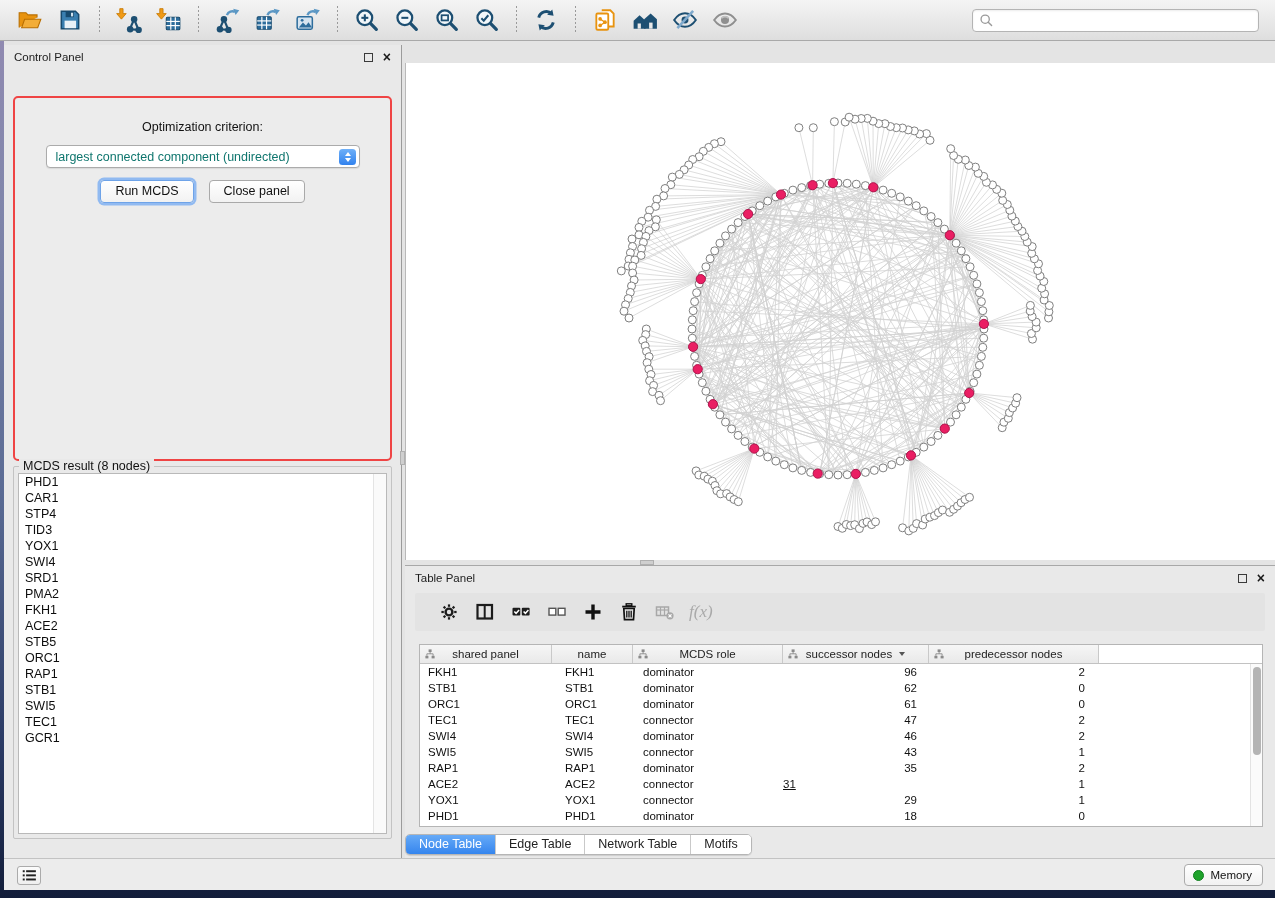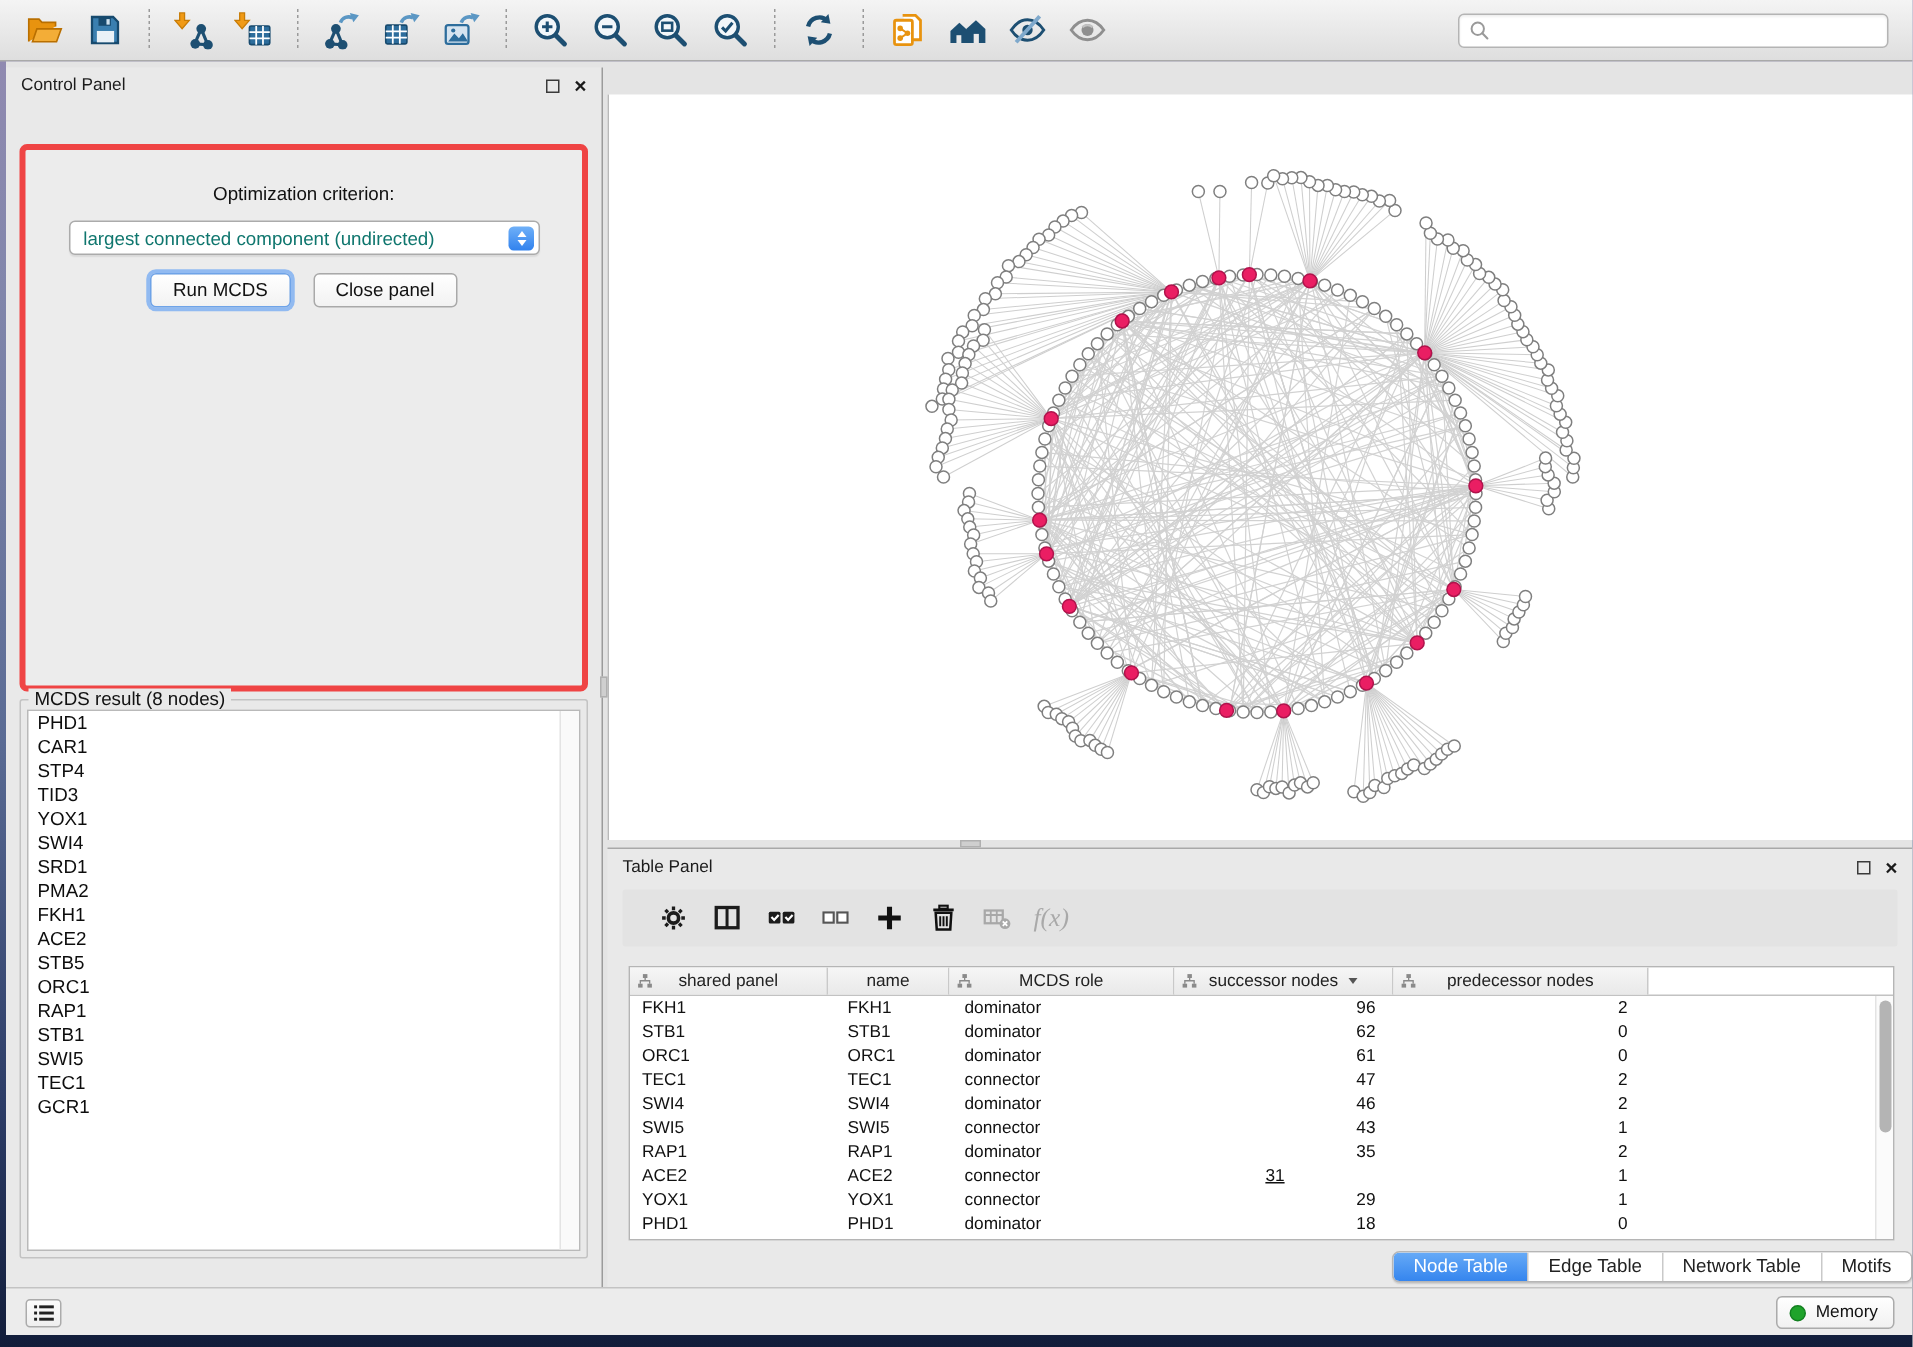--- a/index.html
+++ b/index.html
@@ -40,21 +40,21 @@
 
   .seg-wrap { display:flex; justify-content:center; }
   .seg { display:flex; background:#fff; border:1px solid #b6b6b6; border-radius:5px; overflow:hidden;
          box-shadow:0 1px 1px rgba(0,0,0,.12); }
   .seg-item { padding:2px 13px 3px; font-size:12.5px; color:#222; border-left:1px solid #c9c9c9; background:#fff; cursor:default; }
   .seg-item:first-child { border-left:none; }
   .seg-item.active { background:linear-gradient(#66aaf7,#3585ee); color:#fff; border-left-color:#3b82d8; }
 
   .cp-tabs { position:absolute; top:27px; left:0; right:0; }
   .cp-card { position:absolute; left:9px; right:9px; top:51px; height:365px; background:#ececec;
-             border:4px solid #ef4444; border-radius:5px; }
+             border:2px solid #ef4444; border-radius:5px; }
   .crit-label { text-align:center; margin-top:22px; font-size:12.5px; color:#111; }
   .combo { position:relative; width:314px; height:23px; margin:11px auto 0; background:#fff; border:1px solid #ababab;
            border-radius:4px; display:flex; align-items:center; padding:0 26px 0 9px; box-shadow:0 1px 1px rgba(0,0,0,.08); }
   .combo-text { font-size:12.5px; color:#0f766e; white-space:nowrap; }
   .combo-step { position:absolute; right:2.5px; top:2.5px; width:17px; height:16px; border-radius:3.5px;
                 background:linear-gradient(#6fb0f8,#3182ee); display:flex; flex-direction:column; align-items:center; justify-content:center; gap:2px; }
   .tri-up { width:0; height:0; border-left:3.5px solid transparent; border-right:3.5px solid transparent; border-bottom:4px solid #fff; }
   .tri-dn { width:0; height:0; border-left:3.5px solid transparent; border-right:3.5px solid transparent; border-top:4px solid #fff; }
   .btn-row { display:flex; justify-content:center; gap:15px; margin-top:12px; }
   .btn { background:linear-gradient(#ffffff,#f2f2f2); border:1px solid #a9a9a9; border-radius:4px;
@@ -96,21 +96,21 @@
   .dt-hcell { position:relative; display:flex; align-items:center; justify-content:center;
               background:linear-gradient(#f6f6f6,#e9e9e9); border-right:1px solid #c9c9c9;
               font-size:11.5px; color:#222; }
   .dt-hcell .hier { position:absolute; left:5px; top:4px; }
   .sort-ch { margin-left:7px; width:0; height:0; border-left:3.5px solid transparent; border-right:3.5px solid transparent; border-top:4px solid #555; }
   .dt-row { display:flex; height:16px; align-items:center; }
   .dt-cell { font-size:11.5px; color:#111; white-space:nowrap; overflow:hidden; }
   .dt-vscroll { position:absolute; right:0; top:19px; bottom:0; width:12px; background:#fbfbfb; border-left:1px solid #e3e3e3; }
   .dt-thumb { position:absolute; left:1.5px; right:1.5px; top:3px; height:88px; background:#b4b4b4; border-radius:5px; }
 
-  .tp-tabs { position:absolute; left:0; right:0; bottom:3px; display:flex; justify-content:flex-end; }
+  .tp-tabs { position:absolute; left:0; right:0; bottom:3px; display:flex; justify-content:flex-start; }
 
   
   .statusbar { position:absolute; left:0; right:0; bottom:0; height:32px; background:#ececec; border-top:1px solid #c3c3c3; }
   .status-btn { position:absolute; left:13px; top:7px; width:24px; height:19px; background:linear-gradient(#fcfcfc,#efefef);
                 border:1px solid #ababab; border-radius:3px; display:flex; align-items:center; justify-content:center; }
   .status-btn svg { width:15px; height:13px; }
   .memory-btn { position:absolute; right:12px; top:5px; height:22px; background:linear-gradient(#ffffff,#f1f1f1);
                 border:1px solid #ababab; border-radius:4px; display:flex; align-items:center; padding:0 10px 0 8px; gap:6px; }
   .mem-dot { width:11px; height:11px; border-radius:50%; background:#1fa32b; border:1px solid #128020; }
   .memory-btn span.lbl { font-size:11.5px; color:#111; }
@@ -1295,21 +1295,21 @@
             <div class="dt-cell" style="width: 132px; text-align: left; padding-left: 8px;">RAP1</div>
             <div class="dt-cell" style="width: 81px; text-align: left; padding-left: 13px;">RAP1</div>
             <div class="dt-cell" style="width: 150px; text-align: left; padding-left: 10px;">dominator</div>
             <div class="dt-cell" style="width: 146px; text-align: right; padding-right: 12px;">35</div>
             <div class="dt-cell" style="width: 170px; text-align: right; padding-right: 14px;">2</div>
           </div>
           <div class="dt-row">
             <div class="dt-cell" style="width: 132px; text-align: left; padding-left: 8px;">ACE2</div>
             <div class="dt-cell" style="width: 81px; text-align: left; padding-left: 13px;">ACE2</div>
             <div class="dt-cell" style="width: 150px; text-align: left; padding-left: 10px;">connector</div>
-            <div class="dt-cell" style="width: 146px; text-align: center; padding-right: 12px; text-decoration: underline;">31</div>
+            <div class="dt-cell" style="width: 146px; text-align: left; padding-right: 12px; text-decoration: underline;">31</div>
             <div class="dt-cell" style="width: 170px; text-align: right; padding-right: 14px;">1</div>
           </div>
           <div class="dt-row">
             <div class="dt-cell" style="width: 132px; text-align: left; padding-left: 8px;">YOX1</div>
             <div class="dt-cell" style="width: 81px; text-align: left; padding-left: 13px;">YOX1</div>
             <div class="dt-cell" style="width: 150px; text-align: left; padding-left: 10px;">connector</div>
             <div class="dt-cell" style="width: 146px; text-align: right; padding-right: 12px;">29</div>
             <div class="dt-cell" style="width: 170px; text-align: right; padding-right: 14px;">1</div>
           </div>
           <div class="dt-row">

